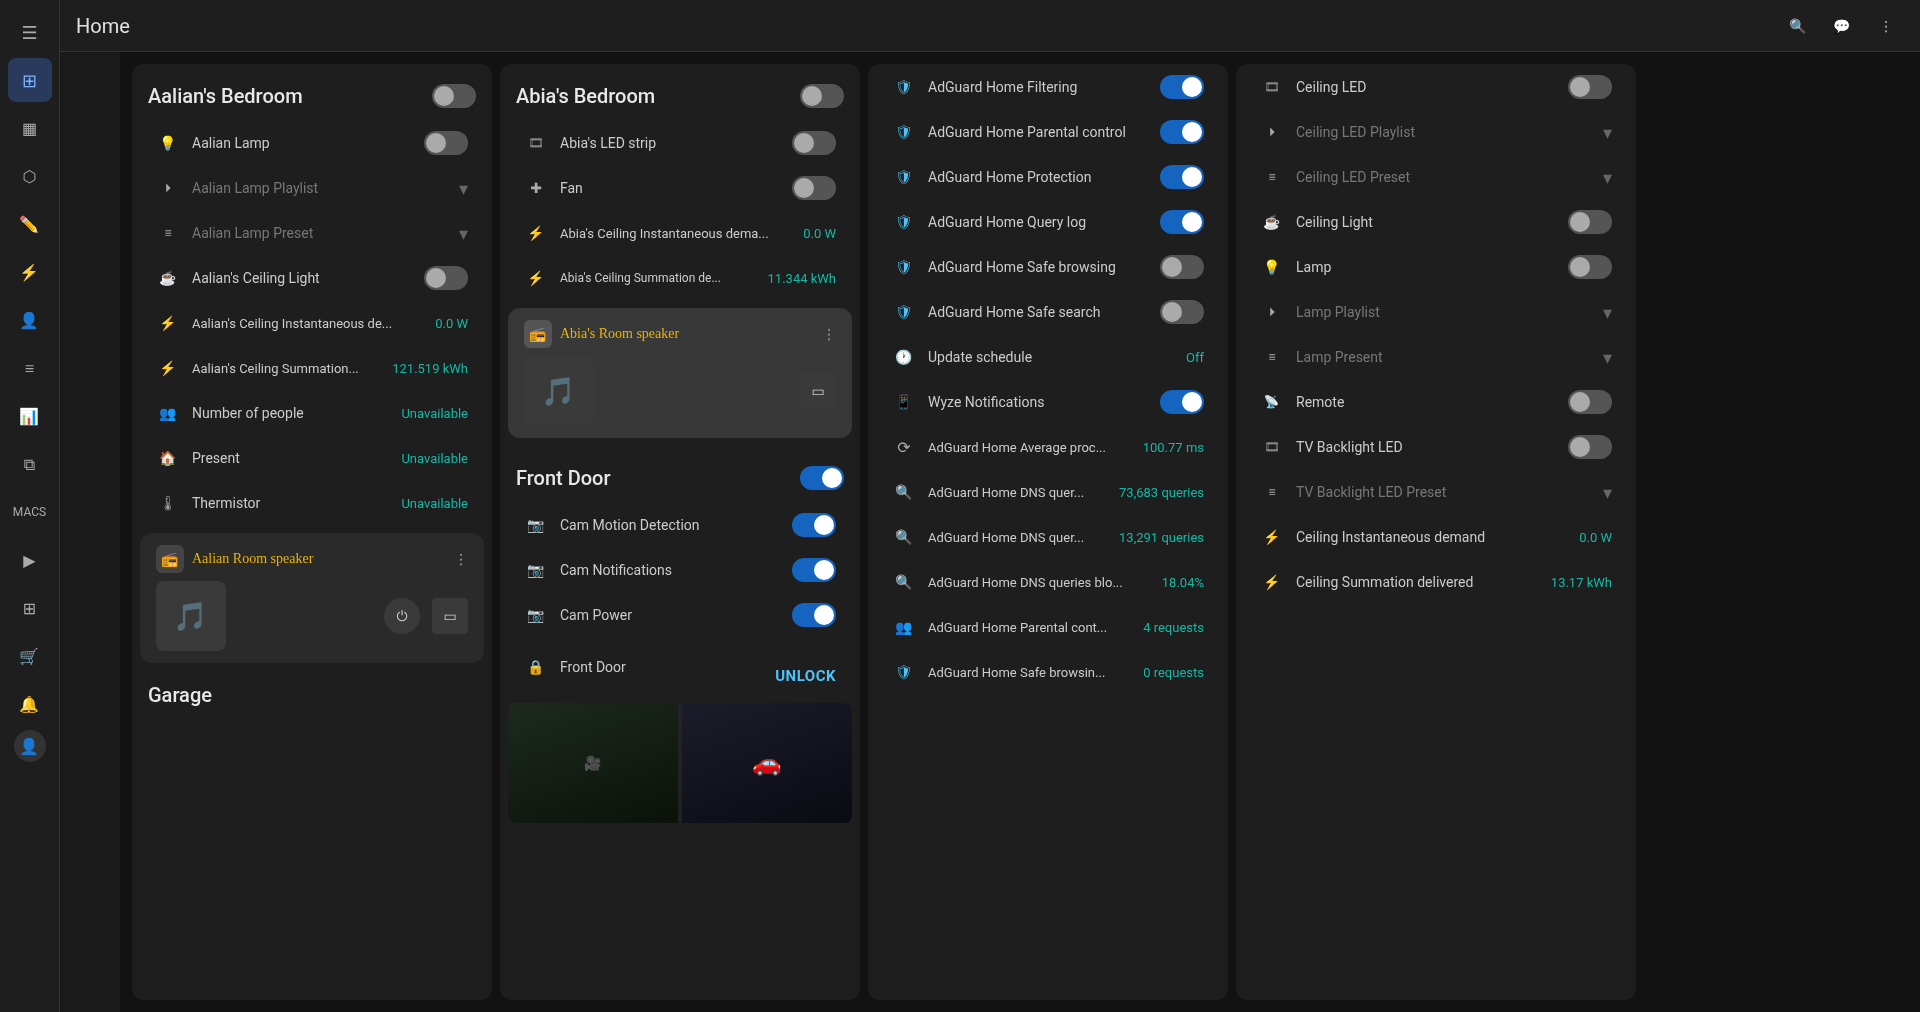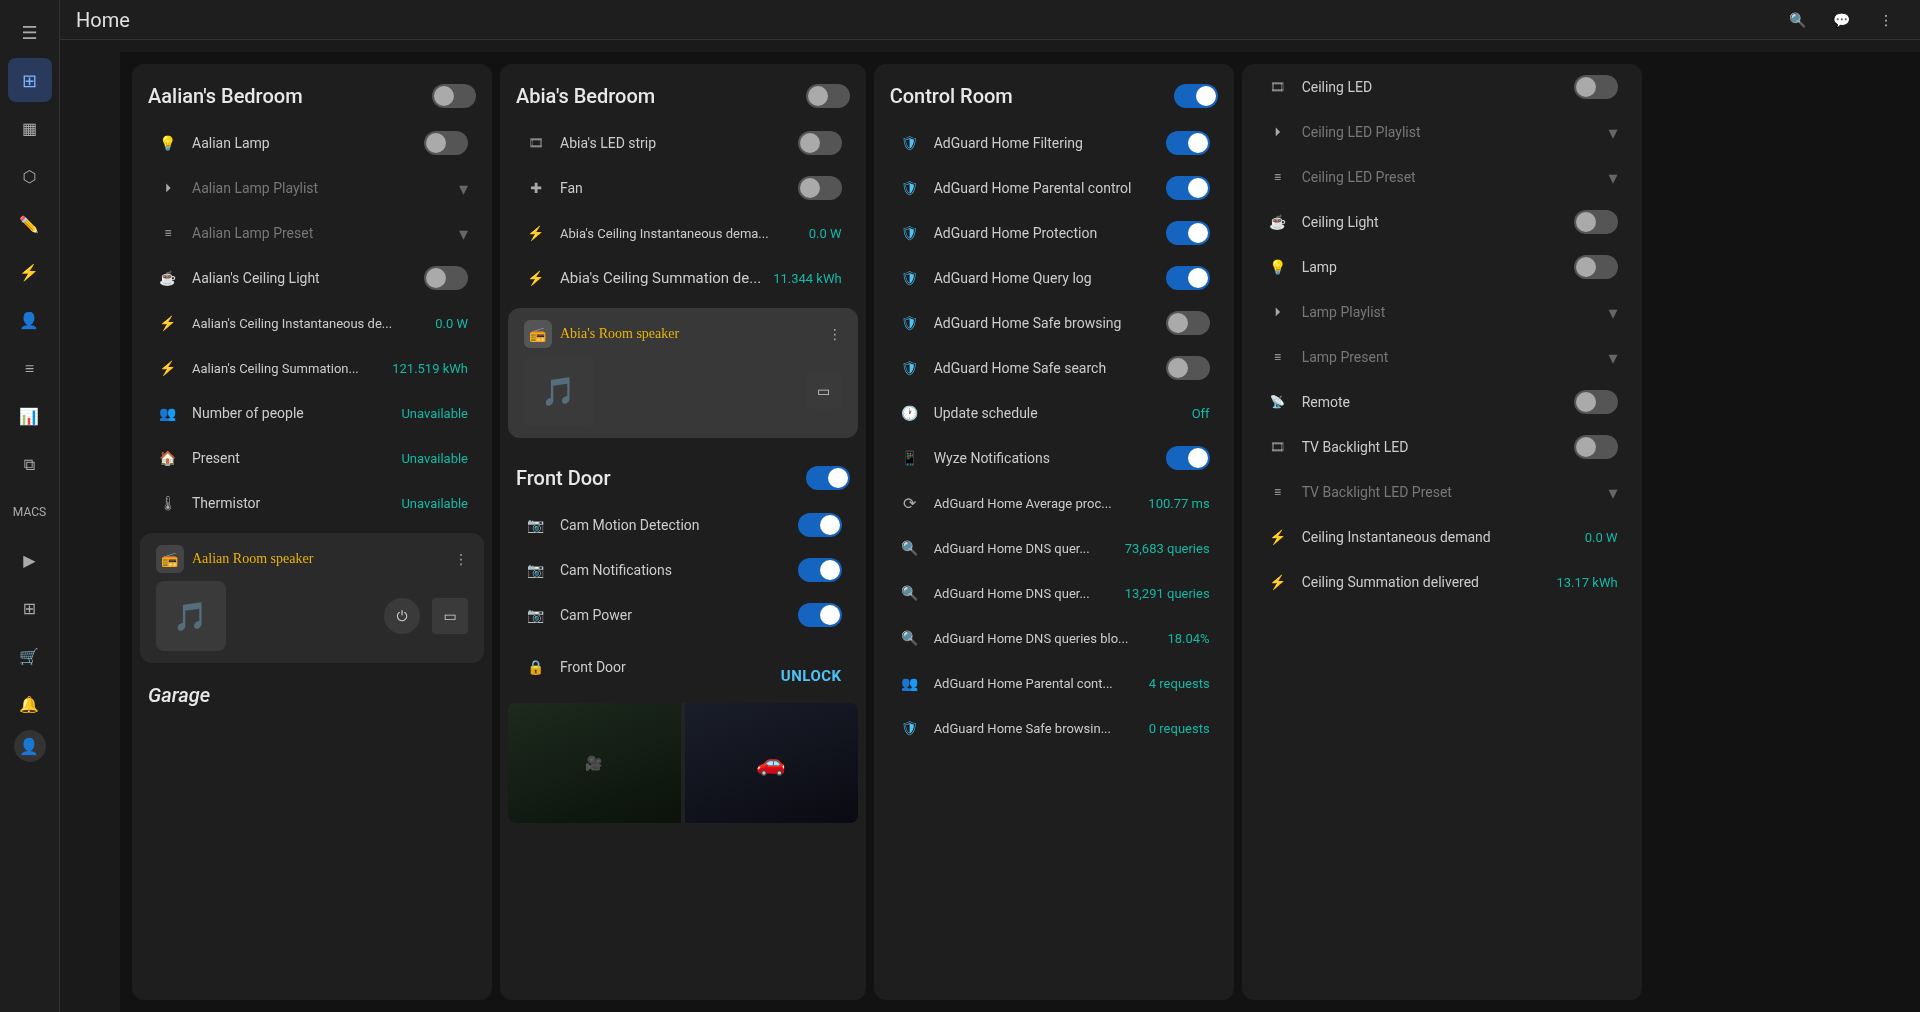--- a/index.html
+++ b/index.html
@@ -37,21 +37,21 @@
     }
     .sidebar-item.active {
       background: #2a3a5c;
       color: #7ab3ff;
     }
 
     
     .topbar {
       position: fixed;
       top: 0; left: 60px; right: 0;
-      height: 40px;
+      height: 52px;
       background: #1e1e1e;
       display: flex;
       align-items: center;
       padding: 0 16px;
       border-bottom: 1px solid #333;
       z-index: 10;
     }
     .topbar-title {
       font-size: 20px;
       font-weight: 400;
@@ -232,21 +232,20 @@
 
     
     .garage-section {
       margin: 8px;
     }
     .garage-title {
       font-size: 20px;
       font-weight: 500;
       color: #e8e8e8;
       padding: 12px 8px 8px;
-      font-style: italic;
     }
 
     
     .unlock-btn {
       color: #4fc3f7;
       font-weight: 700;
       font-size: 15px;
       cursor: pointer;
       letter-spacing: 0.5px;
       margin-top: 19px;
@@ -399,21 +398,21 @@
     </div>
 
     <div class="device-row">
       <div class="device-icon">⚡</div>
       <span class="device-name" style="font-size:13px;">Abia's Ceiling Instantaneous dema...</span>
       <span class="device-value">0.0 W</span>
     </div>
 
     <div class="device-row">
       <div class="device-icon">⚡</div>
-      <span class="device-name" style="font-size:15px;">Abia's Ceiling Summation de...</span>
+      <span class="device-name" style="font-size:12px;">Abia's Ceiling Summation de...</span>
       <span class="device-value">11.344 kWh</span>
     </div>
 
     <div class="speaker-card highlight" style="margin-top:8px;">
       <div class="speaker-header">
         <div class="speaker-icon" style="font-size:14px; background:#555;">📻</div>
         <span class="speaker-name">Abia's Room speaker</span>
         <div class="speaker-more">⋮</div>
       </div>
       <div class="speaker-body">
@@ -458,24 +457,20 @@
       <div style="display:flex; gap:4px; width:100%; height:100%;">
         <div style="flex:1; background:linear-gradient(160deg,#1e2a1e 0%,#0a120a 100%); display:flex; align-items:center; justify-content:center; color:#333;">🎥</div>
         <div style="flex:1; background:linear-gradient(160deg,#1a1e2a 0%,#0a0a12 100%); display:flex; align-items:center; justify-content:center;">
           <div style="color:#333; font-size:24px;">🚗</div>
         </div>
       </div>
     </div>
   </div>
 
   <div class="room-card">
-    <div class="room-header">
-      <span class="room-title">Control Room</span>
-      <div class="toggle on"></div>
-    </div>
 
     <div class="device-row">
       <div class="device-icon shield-icon">🛡</div>
       <span class="device-name">AdGuard Home Filtering</span>
       <div class="toggle on"></div>
     </div>
     <div class="device-row">
       <div class="device-icon shield-icon">🛡</div>
       <span class="device-name">AdGuard Home Parental control</span>
       <div class="toggle on"></div>

